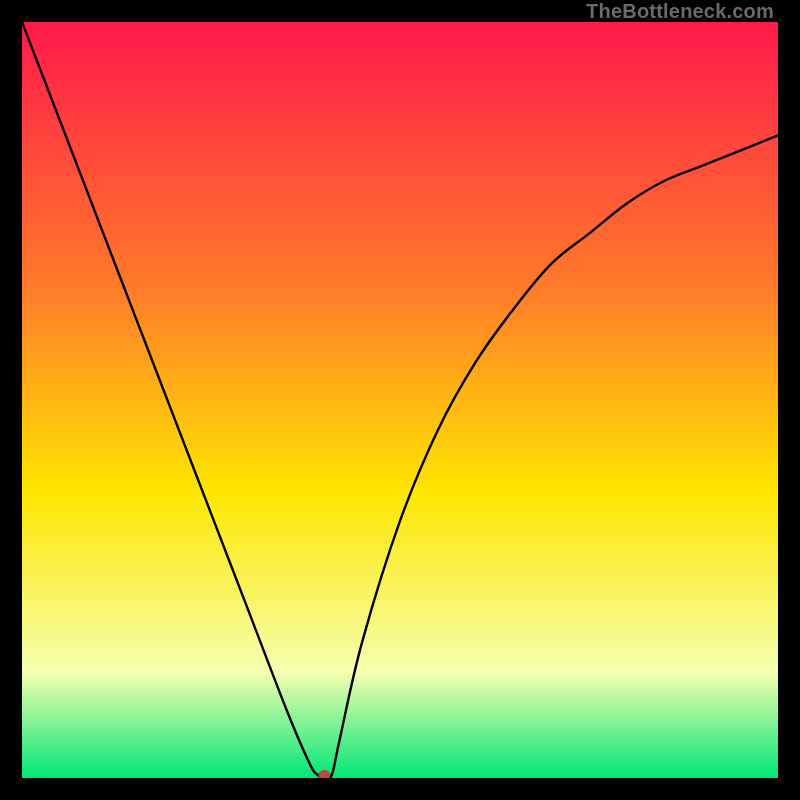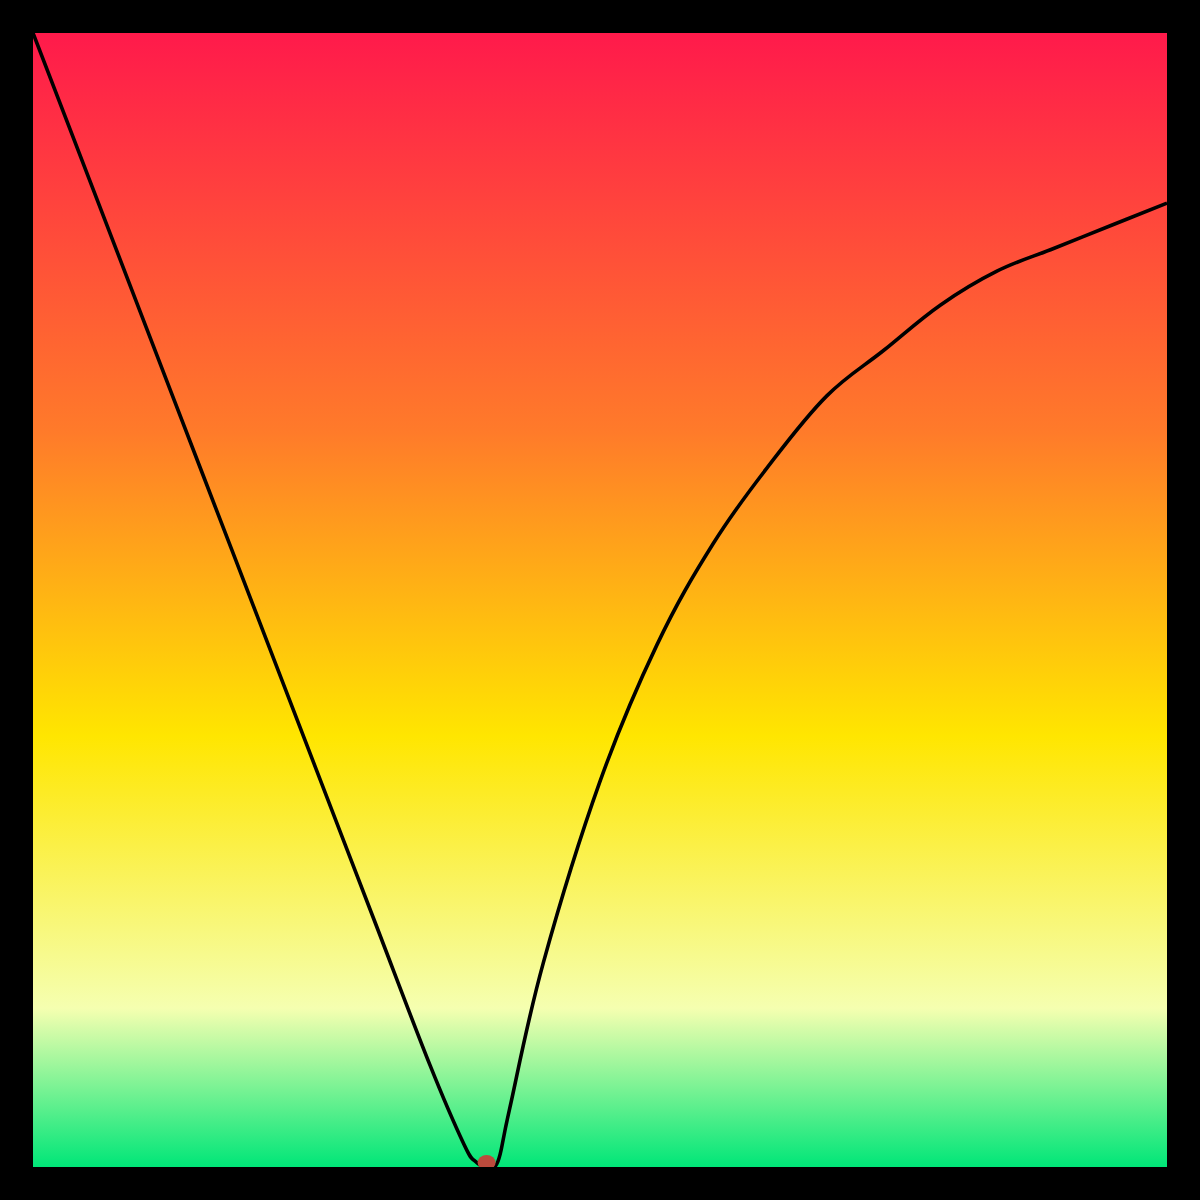--- a/index.html
+++ b/index.html
@@ -62,14 +62,15 @@
       <rect x="0" y="0" width="756" height="756" fill="url(#bgGrad)"></rect>
     </svg>
 
     <svg class="curve-svg" viewBox="0 0 756 756" preserveAspectRatio="none">
       <path id="curvePath" d="M 0.00 0.00 C 6.80 17.69, 24.19 62.90, 37.80 98.28 C 51.41 133.66, 61.99 161.18, 75.60 196.56 C 89.21 231.94, 99.79 259.46, 113.40 294.84 C 127.01 330.22, 137.59 357.74, 151.20 393.12 C 164.81 428.50, 175.39 456.02, 189.00 491.40 C 202.61 526.78, 213.19 554.30, 226.80 589.68 C 240.41 625.06, 253.71 660.74, 264.60 687.96 C 275.49 715.18, 281.84 729.31, 287.28 740.88 C 292.72 752.45, 292.12 749.50, 294.84 752.22 C 297.56 754.94, 299.68 756.00, 302.40 756.00 C 305.12 756.00, 307.24 759.02, 309.96 752.22 C 312.68 745.42, 312.08 742.01, 317.52 718.20 C 322.96 694.39, 329.31 659.38, 340.20 619.92 C 351.09 580.46, 364.39 537.06, 378.00 498.96 C 391.61 460.86, 402.19 436.82, 415.80 408.24 C 429.41 379.66, 439.99 361.97, 453.60 340.20 C 467.21 318.43, 477.79 304.97, 491.40 287.28 C 505.01 269.59, 515.59 255.53, 529.20 241.92 C 542.81 228.31, 553.39 222.57, 567.00 211.68 C 580.61 200.79, 591.19 190.97, 604.80 181.44 C 618.41 171.91, 628.99 165.56, 642.60 158.76 C 656.21 151.96, 666.79 149.08, 680.40 143.64 C 694.01 138.20, 704.59 133.96, 718.20 128.52 C 731.81 123.08, 749.20 116.12, 756.00 113.40" fill="none" stroke="#000000" stroke-width="2.4" stroke-linejoin="round"></path>
       <ellipse id="minDot" class="minimum-dot" cx="302.40" cy="753.00" rx="6" ry="5" fill="#bb4a3c"></ellipse>
     </svg>
 
   </div>
 
+  <div class="watermark">TheBottleneck.com</div>
 
 </div>
 
 </body></html>

